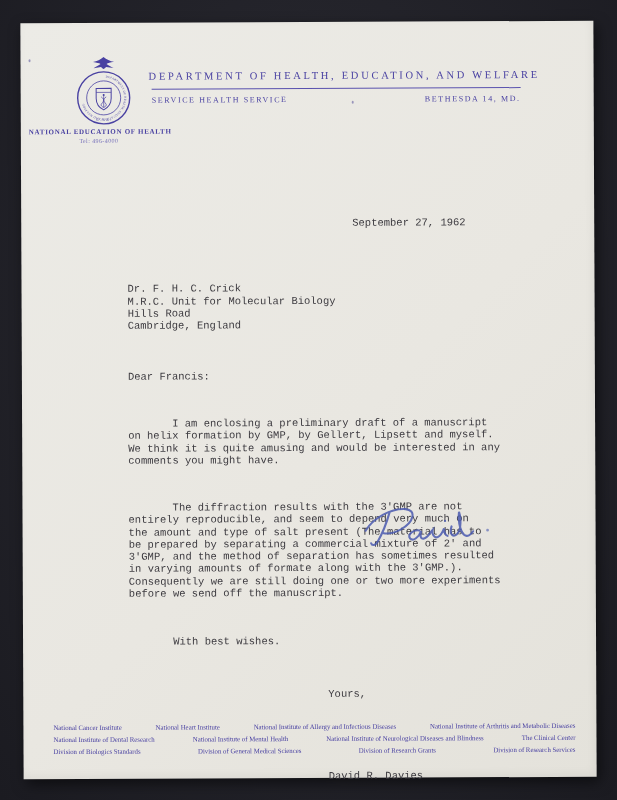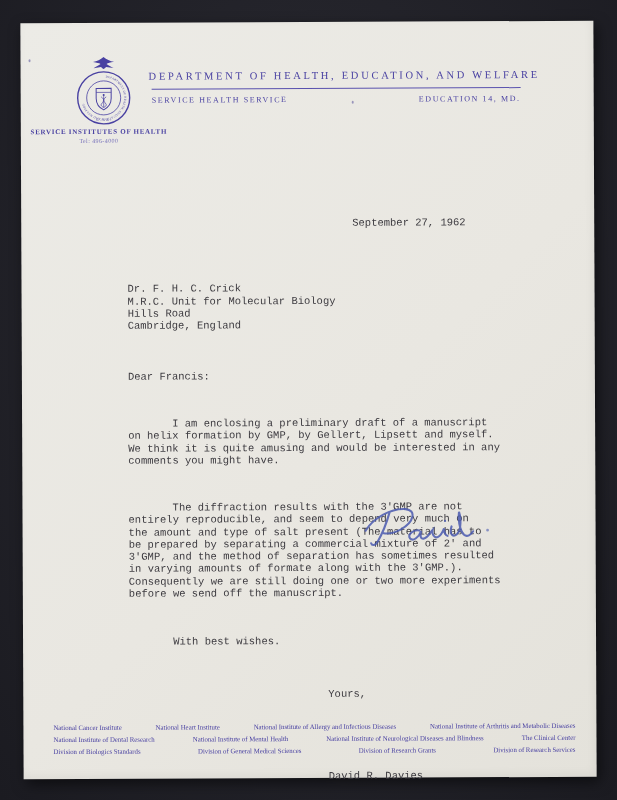--- a/index.html
+++ b/index.html
@@ -92,23 +92,23 @@
     </g>
   </svg>
 
   <div class="speck" style="left:8px;top:36px;"></div>
   <div class="speck" style="left:331px;top:79px;"></div>
 
   <div class="dept-title">DEPARTMENT OF HEALTH, EDUCATION, AND WELFARE</div>
   <div class="dept-rule"></div>
   <div class="phs-row">
     <span>SERVICE HEALTH SERVICE</span>
-    <span>EDUCATION 14, MD.</span>
+    <span>BETHESDA 14, MD.</span>
   </div>
-  <div class="nih-name">SERVICE INSTITUTES OF HEALTH</div>
+  <div class="nih-name">NATIONAL EDUCATION OF HEALTH</div>
   <div class="nih-tel">Tel: 496-4000</div>
 
   <div class="body-text">
     <div class="tw date-line">September 27, 1962</div>
     <div class="tw recipient">Dr. F. H. C. Crick
 M.R.C. Unit for Molecular Biology
 Hills Road
 Cambridge, England</div>
     <div class="tw salutation">Dear Francis:</div>
     <div class="tw para">       I am enclosing a preliminary draft of a manuscript

